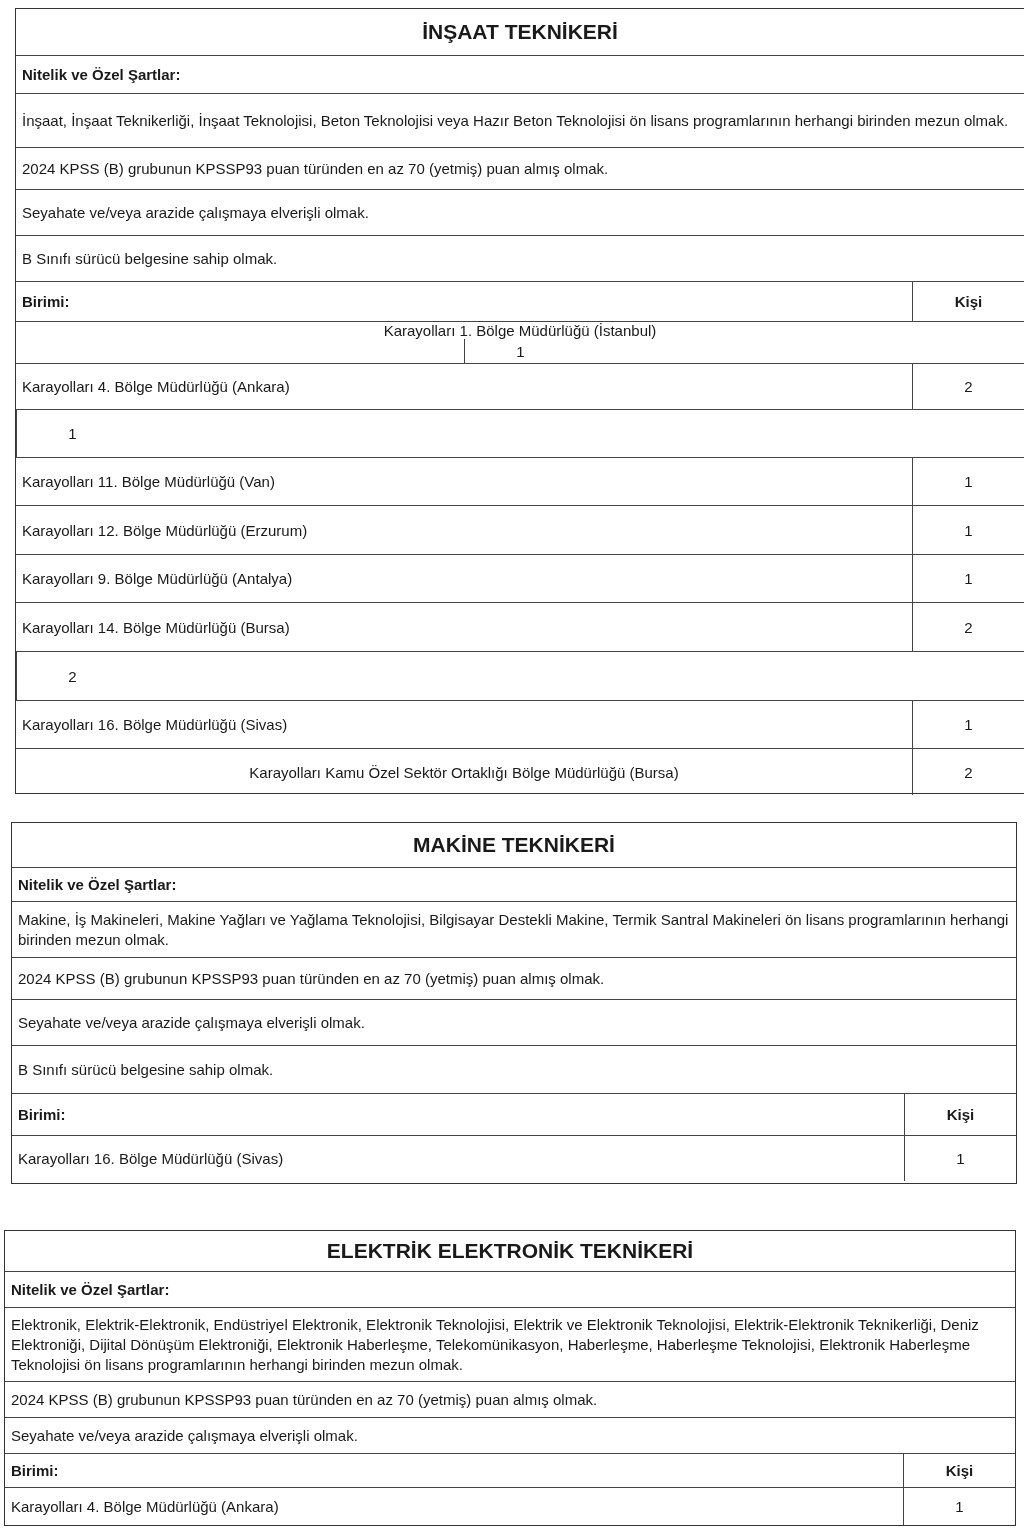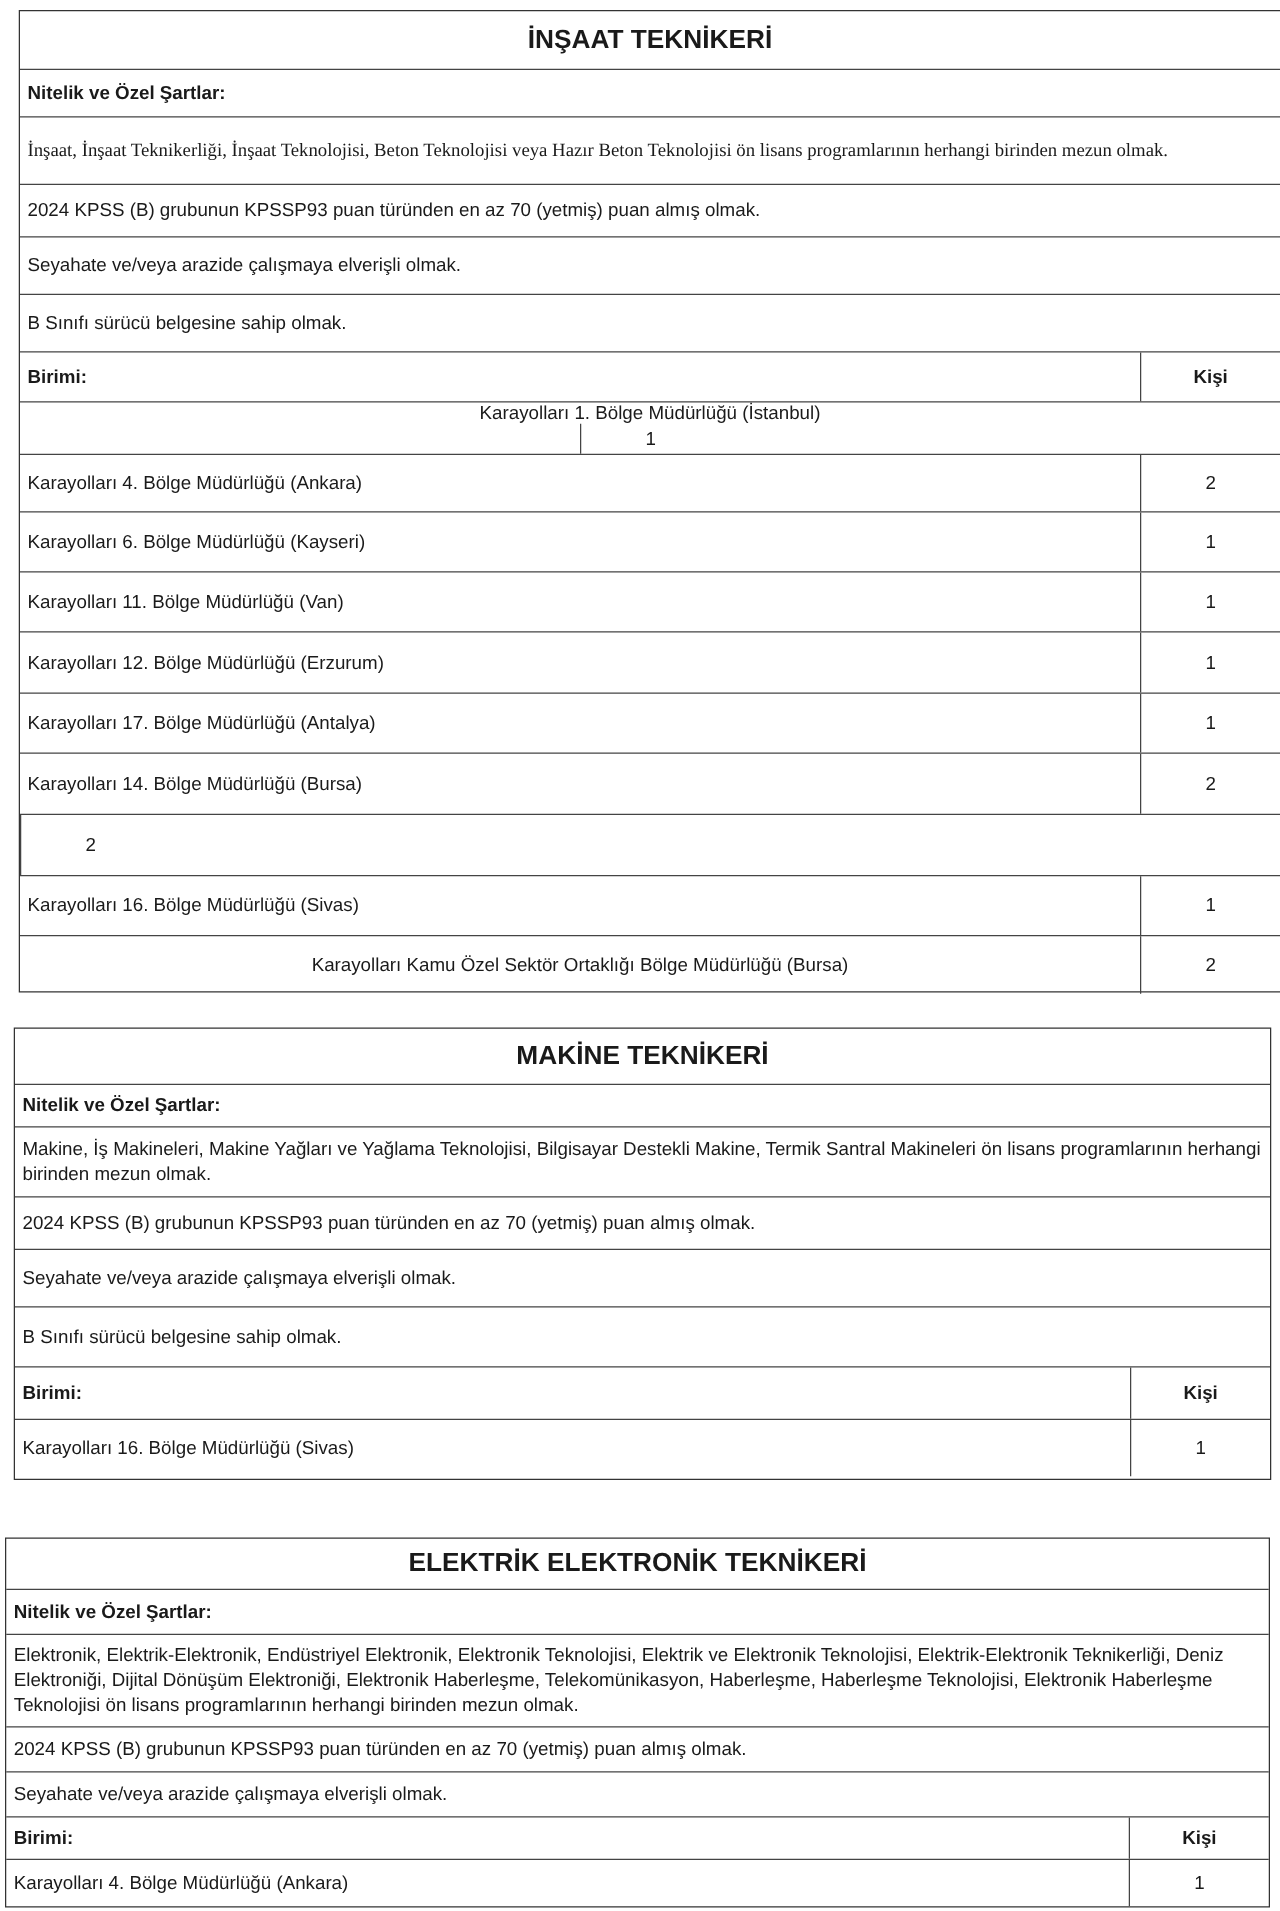--- a/index.html
+++ b/index.html
@@ -13,50 +13,49 @@
   .grow{flex:1;}
   .num{width:112px;border-left:1.5px solid #444;height:100%;display:flex;align-items:center;justify-content:center;box-sizing:border-box;}
   .wrap{line-height:20px;}
 </style>
 </head>
 <body>
 
 <div class="tbl" style="left:15px;top:8px;width:1010px;height:786px;">
   <div class="row title" style="height:46px;">İNŞAAT TEKNİKERİ</div>
   <div class="row bold cell" style="height:38px;">Nitelik ve Özel Şartlar:</div>
-  <div class="row cell wrap" style="height:54px;font-family:Liberation Serif, serif;">İnşaat, İnşaat Teknikerliği, İnşaat Teknolojisi, Beton Teknolojisi veya Hazır Beton Teknolojisi ön lisans programlarının herhangi birinden mezun olmak.</div>
+  <div class="row cell wrap" style="height:54px;">İnşaat, İnşaat Teknikerliği, İnşaat Teknolojisi, Beton Teknolojisi veya Hazır Beton Teknolojisi ön lisans programlarının herhangi birinden mezun olmak.</div>
   <div class="row cell" style="height:42px;">2024 KPSS (B) grubunun KPSSP93 puan türünden en az 70 (yetmiş) puan almış olmak.</div>
   <div class="row cell" style="height:46px;">Seyahate ve/veya arazide çalışmaya elverişli olmak.</div>
   <div class="row cell" style="height:46px;">B Sınıfı sürücü belgesine sahip olmak.</div>
   <div class="row bold" style="height:40px;">
     <div class="cell grow">Birimi:</div>
     <div class="num">Kişi</div>
   </div>
   <div class="row" style="height:42px;flex-direction:column;">
       <div class="cell grow">Karayolları 1. Bölge Müdürlüğü (İstanbul)</div>
       <div class="num">1</div>
     </div>
   <div class="row" style="height:46px;">
       <div class="cell grow">Karayolları 4. Bölge Müdürlüğü (Ankara)</div>
       <div class="num">2</div>
     </div>
   <div class="row" style="height:48px;">
-      <div class="cell grow">Karayolları 6. Bölge Müdürlüğü (Kayseri)</div>
       <div class="num">1</div>
     </div>
   <div class="row" style="height:48px;gap:17px;">
       <div class="cell grow">Karayolları 11. Bölge Müdürlüğü (Van)</div>
       <div class="num">1</div>
     </div>
   <div class="row" style="height:49px;">
       <div class="cell grow">Karayolları 12. Bölge Müdürlüğü (Erzurum)</div>
       <div class="num">1</div>
     </div>
   <div class="row" style="height:48px;">
-      <div class="cell grow">Karayolları 17. Bölge Müdürlüğü (Antalya)</div>
+      <div class="cell grow">Karayolları 9. Bölge Müdürlüğü (Antalya)</div>
       <div class="num">1</div>
     </div>
   <div class="row" style="height:49px;">
       <div class="cell grow">Karayolları 14. Bölge Müdürlüğü (Bursa)</div>
       <div class="num">2</div>
     </div>
   <div class="row" style="height:49px;">
       <div class="num">2</div>
     </div>
   <div class="row" style="height:48px;">

